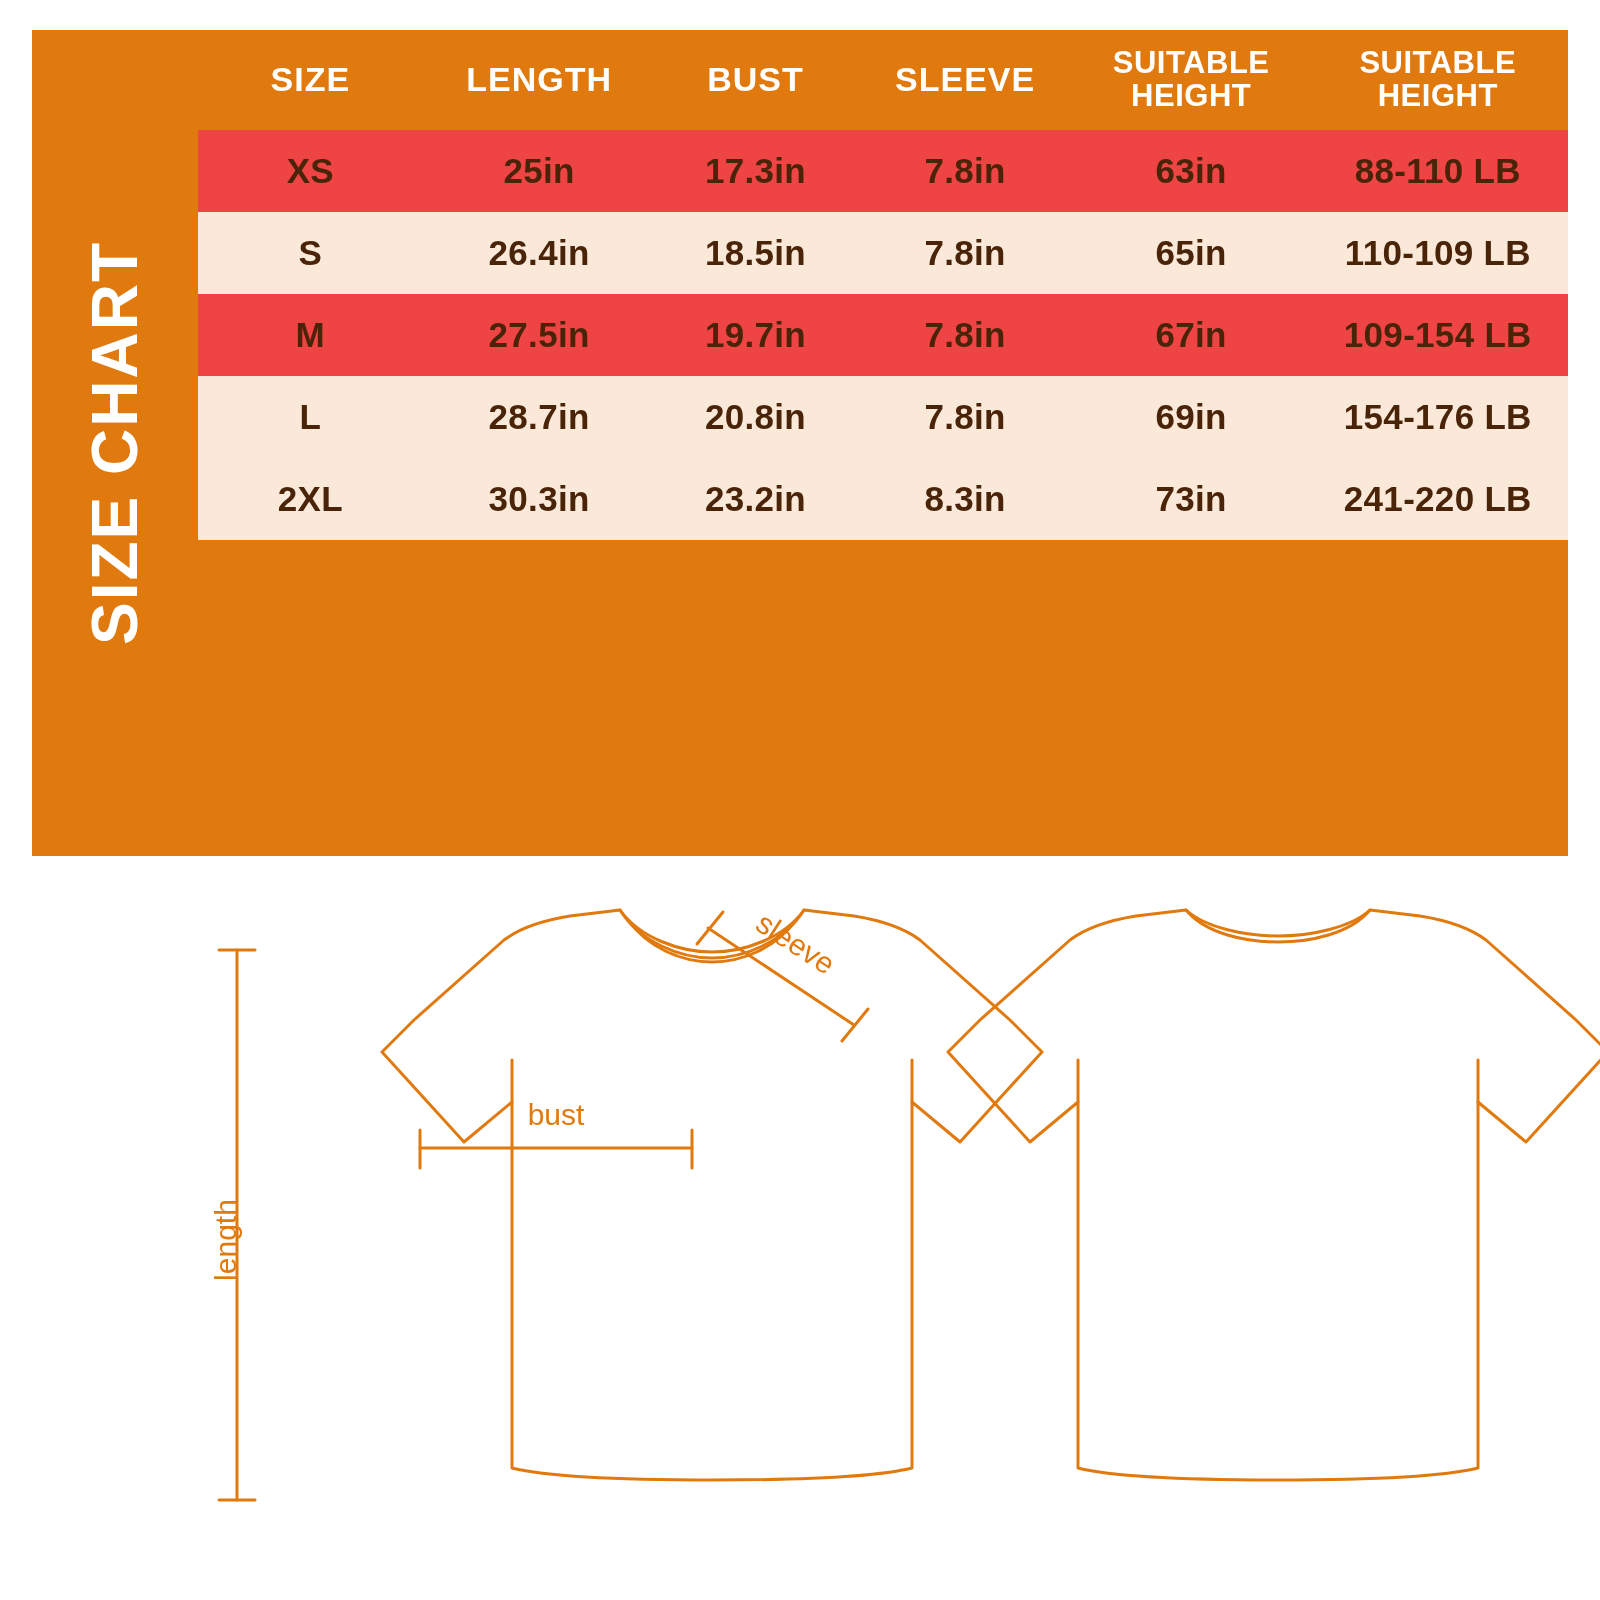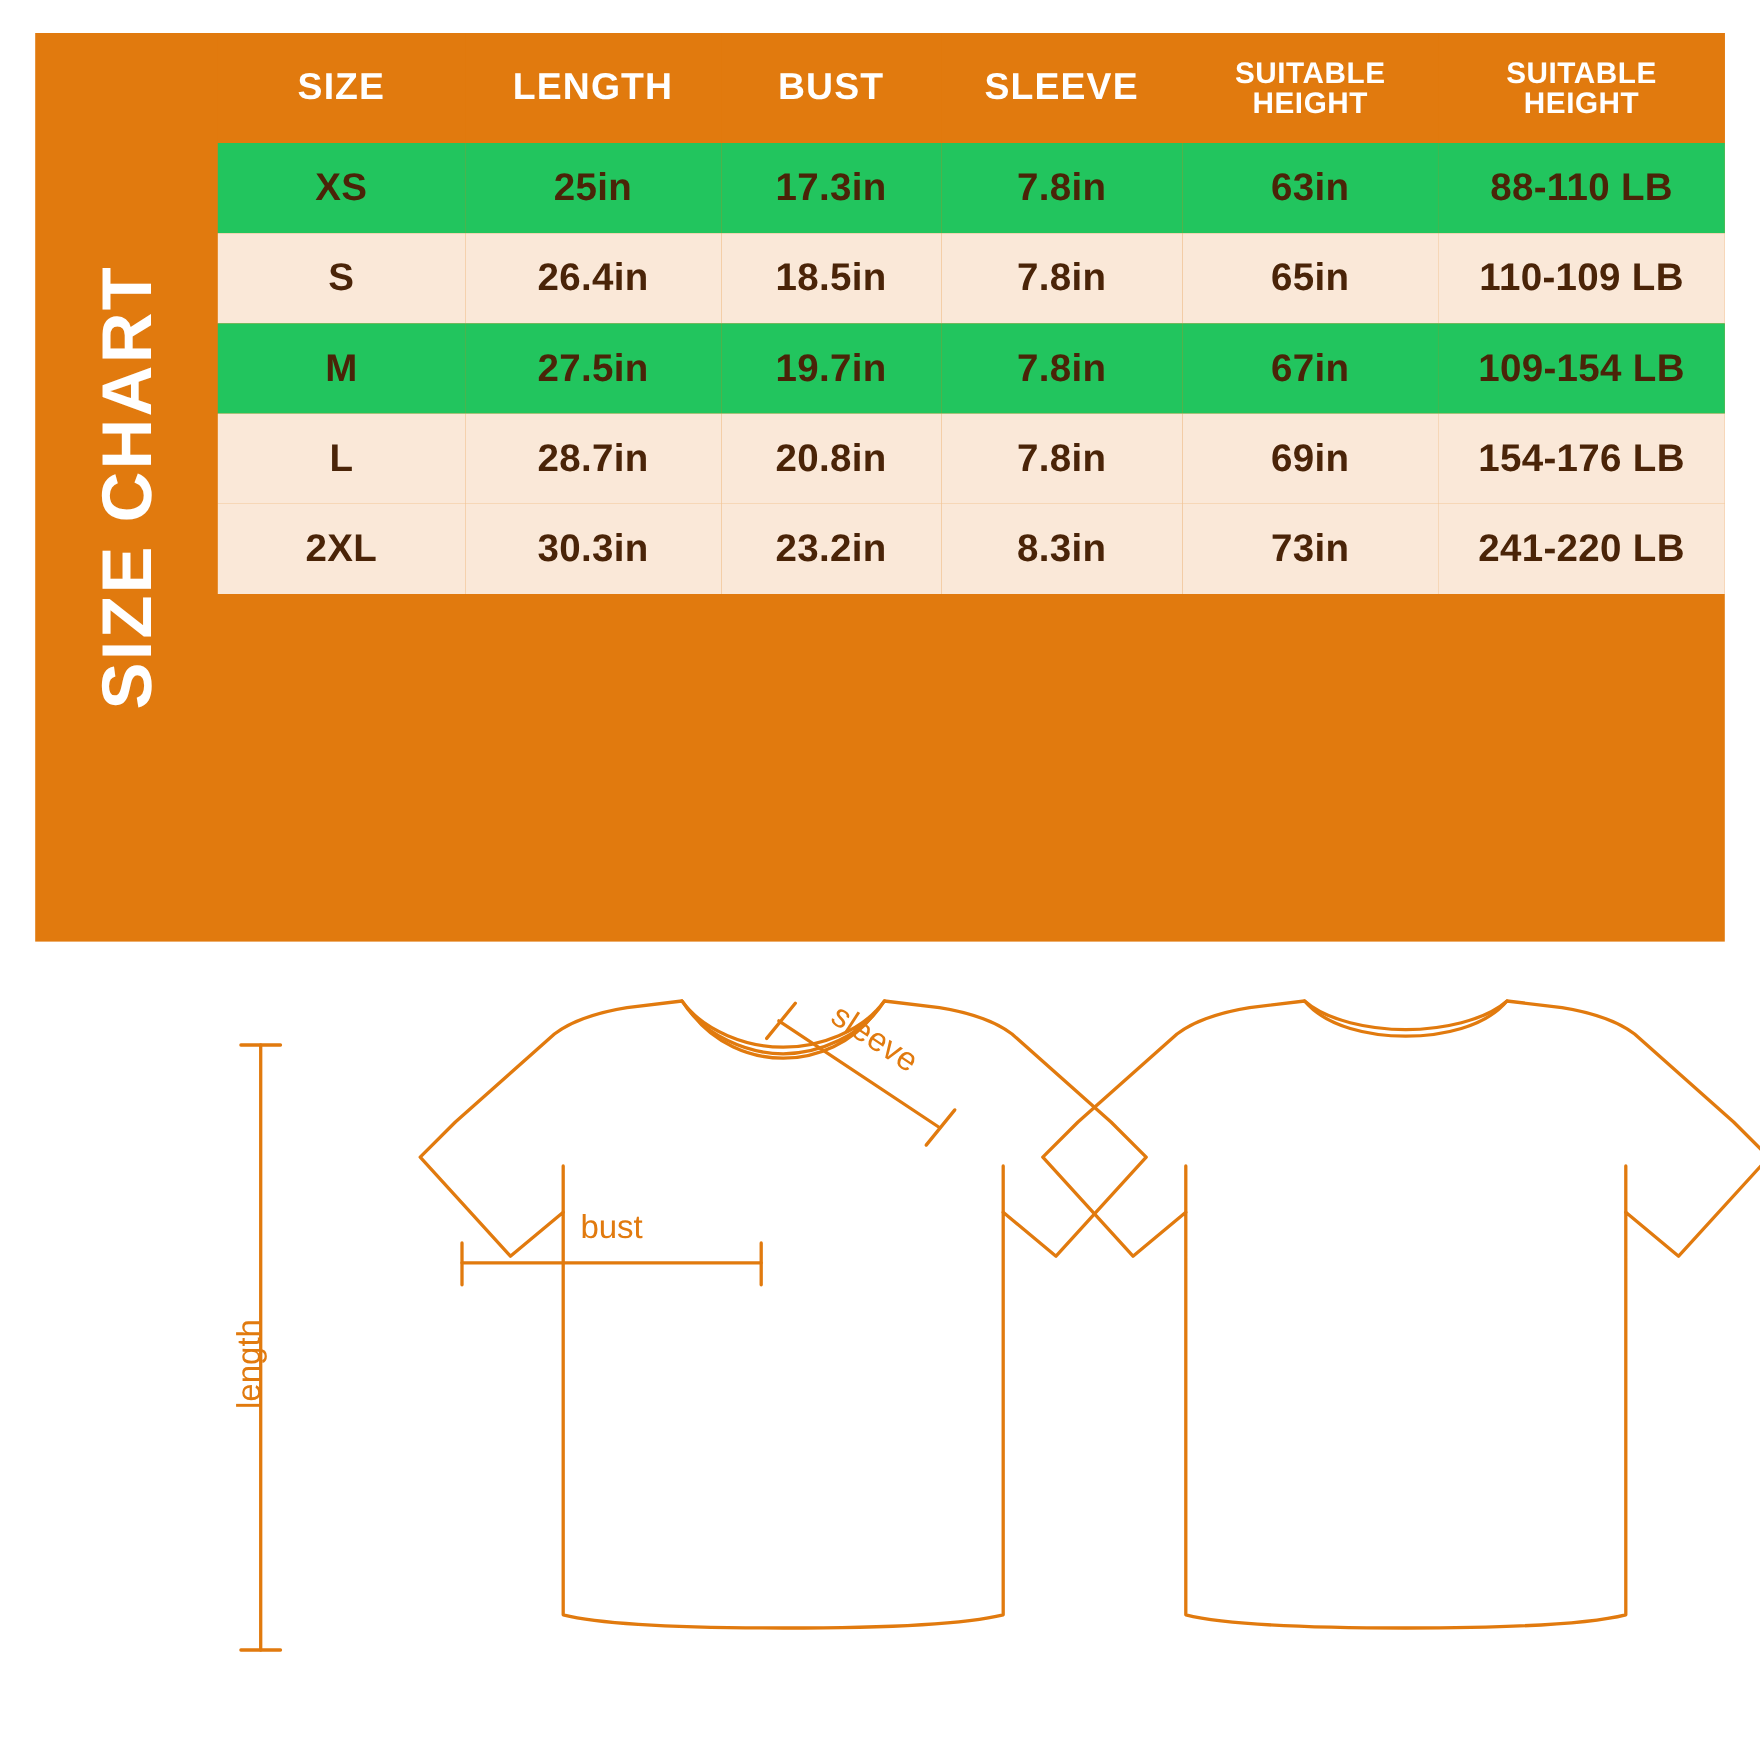--- a/index.html
+++ b/index.html
@@ -63,33 +63,33 @@
     font-size: 34px;
     font-weight: bold;
     letter-spacing: 1px;
     padding: 0;
     height: 100px;
     vertical-align: middle;
     text-align: center;
     line-height: 1.05;
   }
   table.size-table thead th.two-line {
-    font-size: 27px;
+    font-size: 31px;
     letter-spacing: 0.5px;
   }
   table.size-table tbody td {
     height: 80px;
     text-align: center;
     vertical-align: middle;
     color: #4A2408;
     font-size: 35px;
     font-weight: bold;
     letter-spacing: 0.3px;
   }
-  tbody tr.row-odd td { background: #22c55e; margin-left: 36px; }
+  tbody tr.row-odd td { background: #ef4444; margin-left: 36px; }
   tbody tr.row-even td { background: #FAE8D8; }
 
   col.c-size    { width: 16.4%; }
   col.c-length  { width: 17.0%; }
   col.c-bust    { width: 14.6%; }
   col.c-sleeve  { width: 16.0%; }
   col.c-height  { width: 17.0%; }
   col.c-weight  { width: 19.0%; }
 
   

